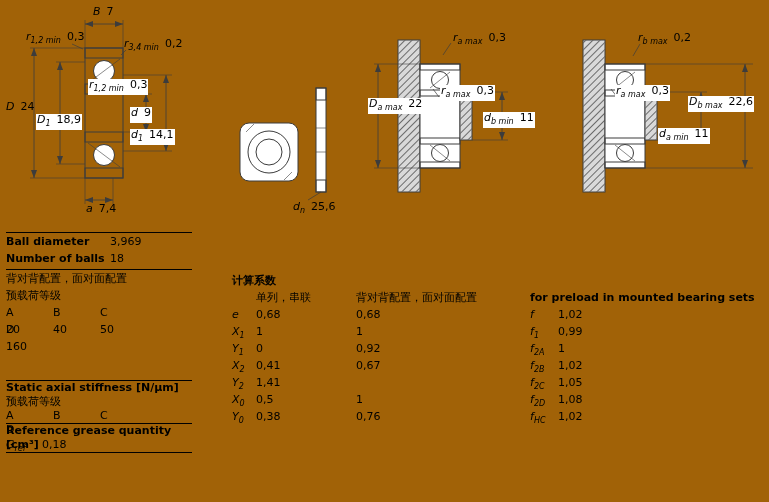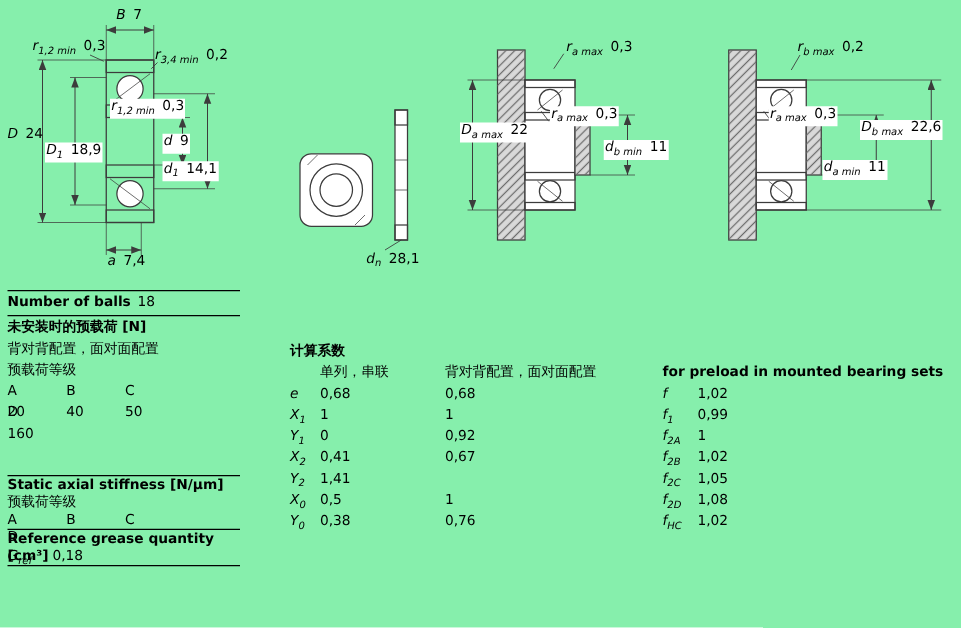--- a/index.html
+++ b/index.html
@@ -1,18 +1,18 @@
 <!DOCTYPE html>
 <html><head>
 <meta charset="utf-8">
 <style>
   *{margin:0;padding:0;box-sizing:border-box}
   html,body{background:#fff}
   body{font-family:"DejaVu Sans","Liberation Sans",sans-serif;font-size:11px;color:#000}
-  #page{position:relative;width:769px;height:502px;background:#86efac;overflow:hidden}
+  #page{position:relative;width:769px;height:502px;background:#a16207;overflow:hidden}
   #page svg{position:absolute}
   .ln{fill:none;stroke:#3c3c3c;stroke-width:1}
   .lnw{fill:#fff;stroke:#3c3c3c;stroke-width:1}
   .gray{fill:#d9d9d9;stroke:#3c3c3c;stroke-width:1}
   .dim{stroke:#3c3c3c;stroke-width:0.8;fill:none}
   .ext{stroke:#3c3c3c;stroke-width:0.6;fill:none}
   .ldr{stroke:#3c3c3c;stroke-width:0.7;fill:none}
   .dl{position:absolute;white-space:nowrap;z-index:3;font-size:11px;line-height:12px}
   .sym{font-style:italic}
   .dl sub{font-size:8px;font-style:italic;vertical-align:-3px}
@@ -171,37 +171,37 @@
   <span class="dl" style="left:93px;top:6px"><span class="sym">B</span><sub></sub><span class="v">7</span></span>
   <span class="dl" style="left:26px;top:31px"><span class="sym">r</span><sub>1,2 min</sub><span class="v">0,3</span></span>
   <span class="dl" style="left:124px;top:38px"><span class="sym">r</span><sub>3,4 min</sub><span class="v">0,2</span></span>
   <span class="dl bgw" style="left:88px;top:79px"><span class="sym">r</span><sub>1,2 min</sub><span class="v">0,3</span></span>
   <span class="dl" style="left:6px;top:101px"><span class="sym">D</span><sub></sub><span class="v">24</span></span>
   <span class="dl bgw" style="left:36px;top:114px"><span class="sym">D</span><sub>1</sub><span class="v">18,9</span></span>
   <span class="dl bgw" style="left:130px;top:107px"><span class="sym">d</span><sub></sub><span class="v">9</span></span>
   <span class="dl bgw" style="left:130px;top:129px"><span class="sym">d</span><sub>1</sub><span class="v">14,1</span></span>
   <span class="dl" style="left:86px;top:203px"><span class="sym">a</span><sub></sub><span class="v">7,4</span></span>
 
-  <span class="dl" style="left:293px;top:201px"><span class="sym">d</span><sub>n</sub><span class="v">28,1</span></span>
+  <span class="dl" style="left:293px;top:201px"><span class="sym">d</span><sub>n</sub><span class="v">25,6</span></span>
 
   <span class="dl" style="left:453px;top:32px"><span class="sym">r</span><sub>a max</sub><span class="v">0,3</span></span>
   <span class="dl bgw" style="left:368px;top:98px"><span class="sym">D</span><sub>a max</sub><span class="v">22</span></span>
   <span class="dl bgw" style="left:440px;top:85px"><span class="sym">r</span><sub>a max</sub><span class="v">0,3</span></span>
   <span class="dl bgw" style="left:483px;top:112px"><span class="sym">d</span><sub>b min</sub><span class="v">11</span></span>
 
   <span class="dl" style="left:638px;top:32px"><span class="sym">r</span><sub>b max</sub><span class="v">0,2</span></span>
   <span class="dl bgw" style="left:615px;top:85px"><span class="sym">r</span><sub>a max</sub><span class="v">0,3</span></span>
   <span class="dl bgw" style="left:688px;top:96px"><span class="sym">D</span><sub>b max</sub><span class="v">22,6</span></span>
   <span class="dl bgw" style="left:658px;top:128px"><span class="sym">d</span><sub>a min</sub><span class="v">11</span></span>
 
   <div class="colL">
     <div class="hr"></div>
+    <div class="kv r17"><span class="k b">Ball diameter</span><span>3,969</span></div>
     <div class="kv r17"><span class="k b">Number of balls</span><span>18</span></div>
     <div class="hr" style="margin-top:2px"></div>
-    <div class="r17 b">未安装时的预载荷 [N]</div>
     <div class="r17">背对背配置，面对面配置</div>
     <div class="r17">预载荷等级</div>
     <div class="row4 r17">
       <span>A</span><span>B</span><span>C</span><span>D</span>
     </div>
     <div class="row4 r17">
       <span>20</span><span>40</span><span>50</span><span>160</span>
     </div>
     <div class="hr mt42"></div>
     <div class="r14 b">Static axial stiffness [N/μm]</div>

